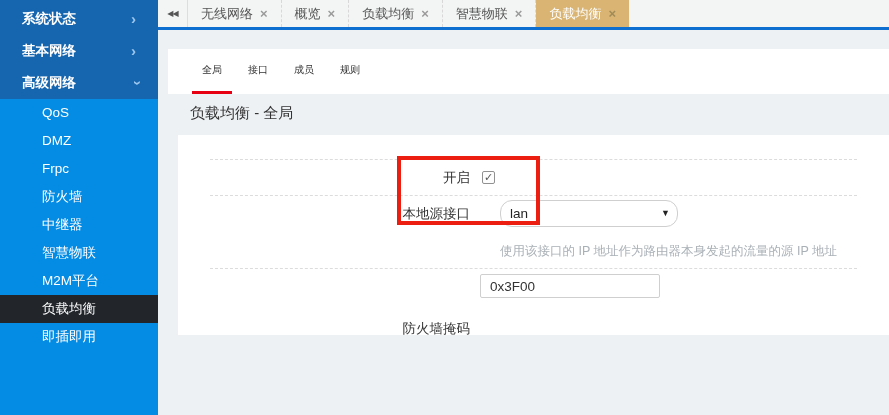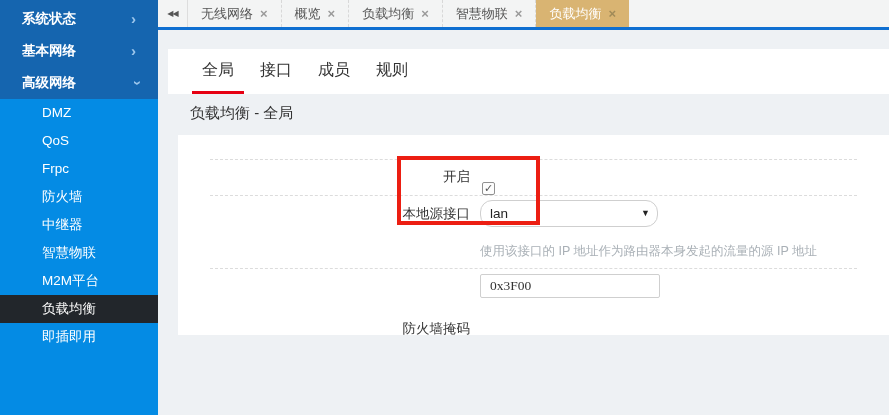--- a/index.html
+++ b/index.html
@@ -48,53 +48,53 @@
   .ttab .close { margin-left:7px; color:#9a9a9a; font-size:13px; font-weight:700; cursor:pointer; }
   .ttab.active { background:#d9b472; color:#fff; border-right:none; }
   .ttab.active .close { color:#a08a58; }
 
   
   .tabcard {
     margin:19px 0 0 10px; height:45px; background:#fff;
     display:flex; align-items:stretch; padding-left:24px;
   }
   .ctab {
-    font-size:16px; color:#333; line-height:42px; padding:0 10px; margin-right:6px;
+    font-size:10px; color:#333; line-height:42px; padding:0 10px; margin-right:6px;
     border-bottom:3px solid transparent; cursor:pointer;
   }
   .ctab.active { border-bottom-color:#e60012; }
 
   .breadcrumb-band { height:38px; line-height:38px; padding-left:32px; font-size:15px; color:#333; }
 
   
   .panel { position:absolute; left:20px; right:0; top:135px; height:200px; background:#fff; }
   .form { margin:0 32px; padding-top:24px; font-size:13.5px; }
   .frow { border-top:1px dashed #dcdcdc; display:flex; }
   .flabel { width:270px; text-align:right; padding-right:10px; color:#333; }
-  .row-enable { height:36px; align-items:flex-end; }
+  .row-enable { height:36px; align-items:center; }
   .row-enable .flabel { line-height:36px; }
-  .row-iface { padding:4px 0 8px; }
+  .row-iface { padding:4px 0 8px;gap:20px; }
   .row-iface .flabel { line-height:27px; }
   .row-mask { padding:5px 0 10px; }
   .row-mask .flabel { line-height:26px;margin-top:42px; }
 
   .checkbox {
     width:13px; height:13px; border:1px solid #919191; background:#fdfdfd; border-radius:2px;
     display:inline-block; text-align:center; line-height:11px; font-size:11px; color:#555;
     cursor:pointer; margin-left:2px;
   }
   .select {
     width:178px; height:27px; border:1px solid #cfcfcf; border-radius:12px; background:#fff;
     line-height:25px; padding:0 20px 0 9px; position:relative; cursor:pointer; color:#222;
   }
   .select .arrow { position:absolute; right:7px; top:0; font-size:9px; color:#222; line-height:25px; }
   .textinput {
     width:180px; height:24px; border:1px solid #cfcfcf; border-radius:2px; background:#fff;
     padding:0 9px; font-size:13.5px; color:#333; outline:none;
-    font-family:Liberation Serif, serif;
+    font-family:Liberation Sans, sans-serif;
   }
   .help { margin-top:16px; font-size:12.5px; color:#a9b0b6; }
   .row-mask .help { margin-top:7px; }
   .help .code { color:#4a97d2; }
 
   
   .annotation {
     position:absolute; left:397px; top:156px; width:143px; height:69px;
     border:4px solid #ec1e12; z-index:20; pointer-events:none;
   }
@@ -111,22 +111,22 @@
     <div class="menu-top-item">
       <span>基本网络</span>
       <span class="chevron">›</span>
     </div>
     <div class="menu-top-item">
       <span>高级网络</span>
       <span class="chevron down">›</span>
     </div>
   </div>
   <div class="menu-sub">
+    <div class="menu-sub-item">QoS</div>
     <div class="menu-sub-item">DMZ</div>
-    <div class="menu-sub-item">QoS</div>
     <div class="menu-sub-item">Frpc</div>
     <div class="menu-sub-item">防火墙</div>
     <div class="menu-sub-item">中继器</div>
     <div class="menu-sub-item">智慧物联</div>
     <div class="menu-sub-item">M2M平台</div>
     <div class="menu-sub-item active">负载均衡</div>
     <div class="menu-sub-item">即插即用</div>
   </div>
 </div>
 

